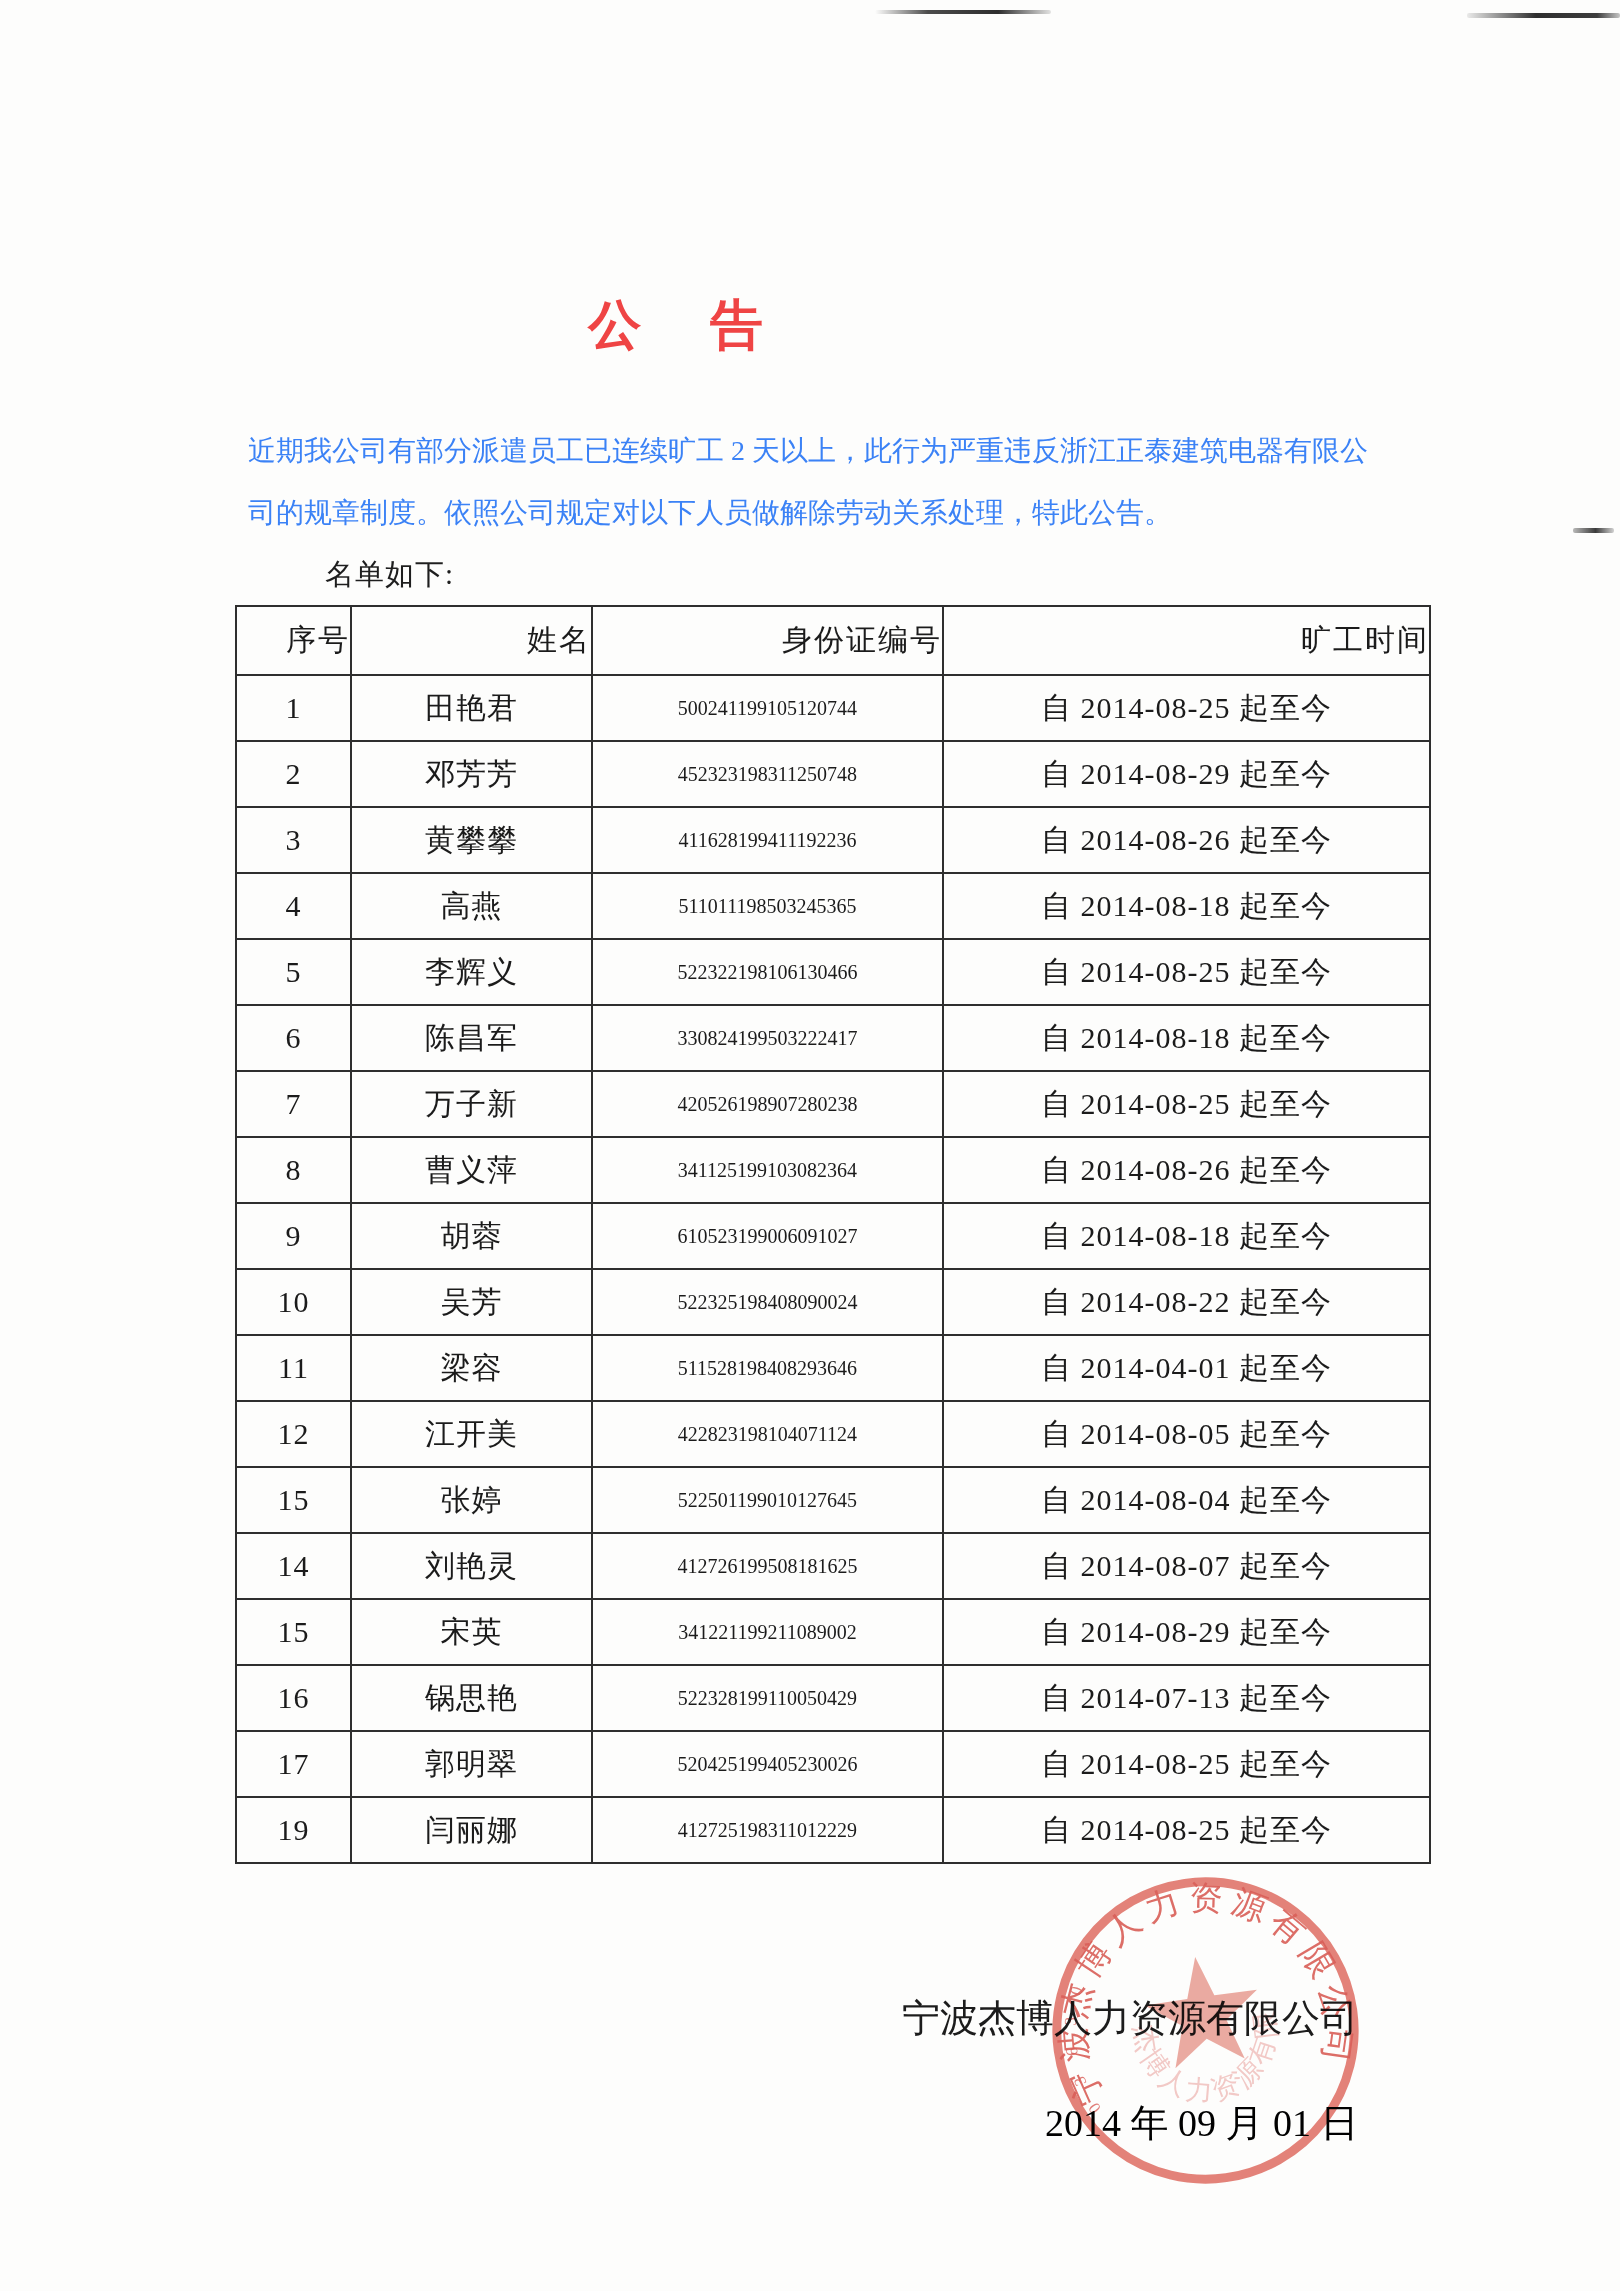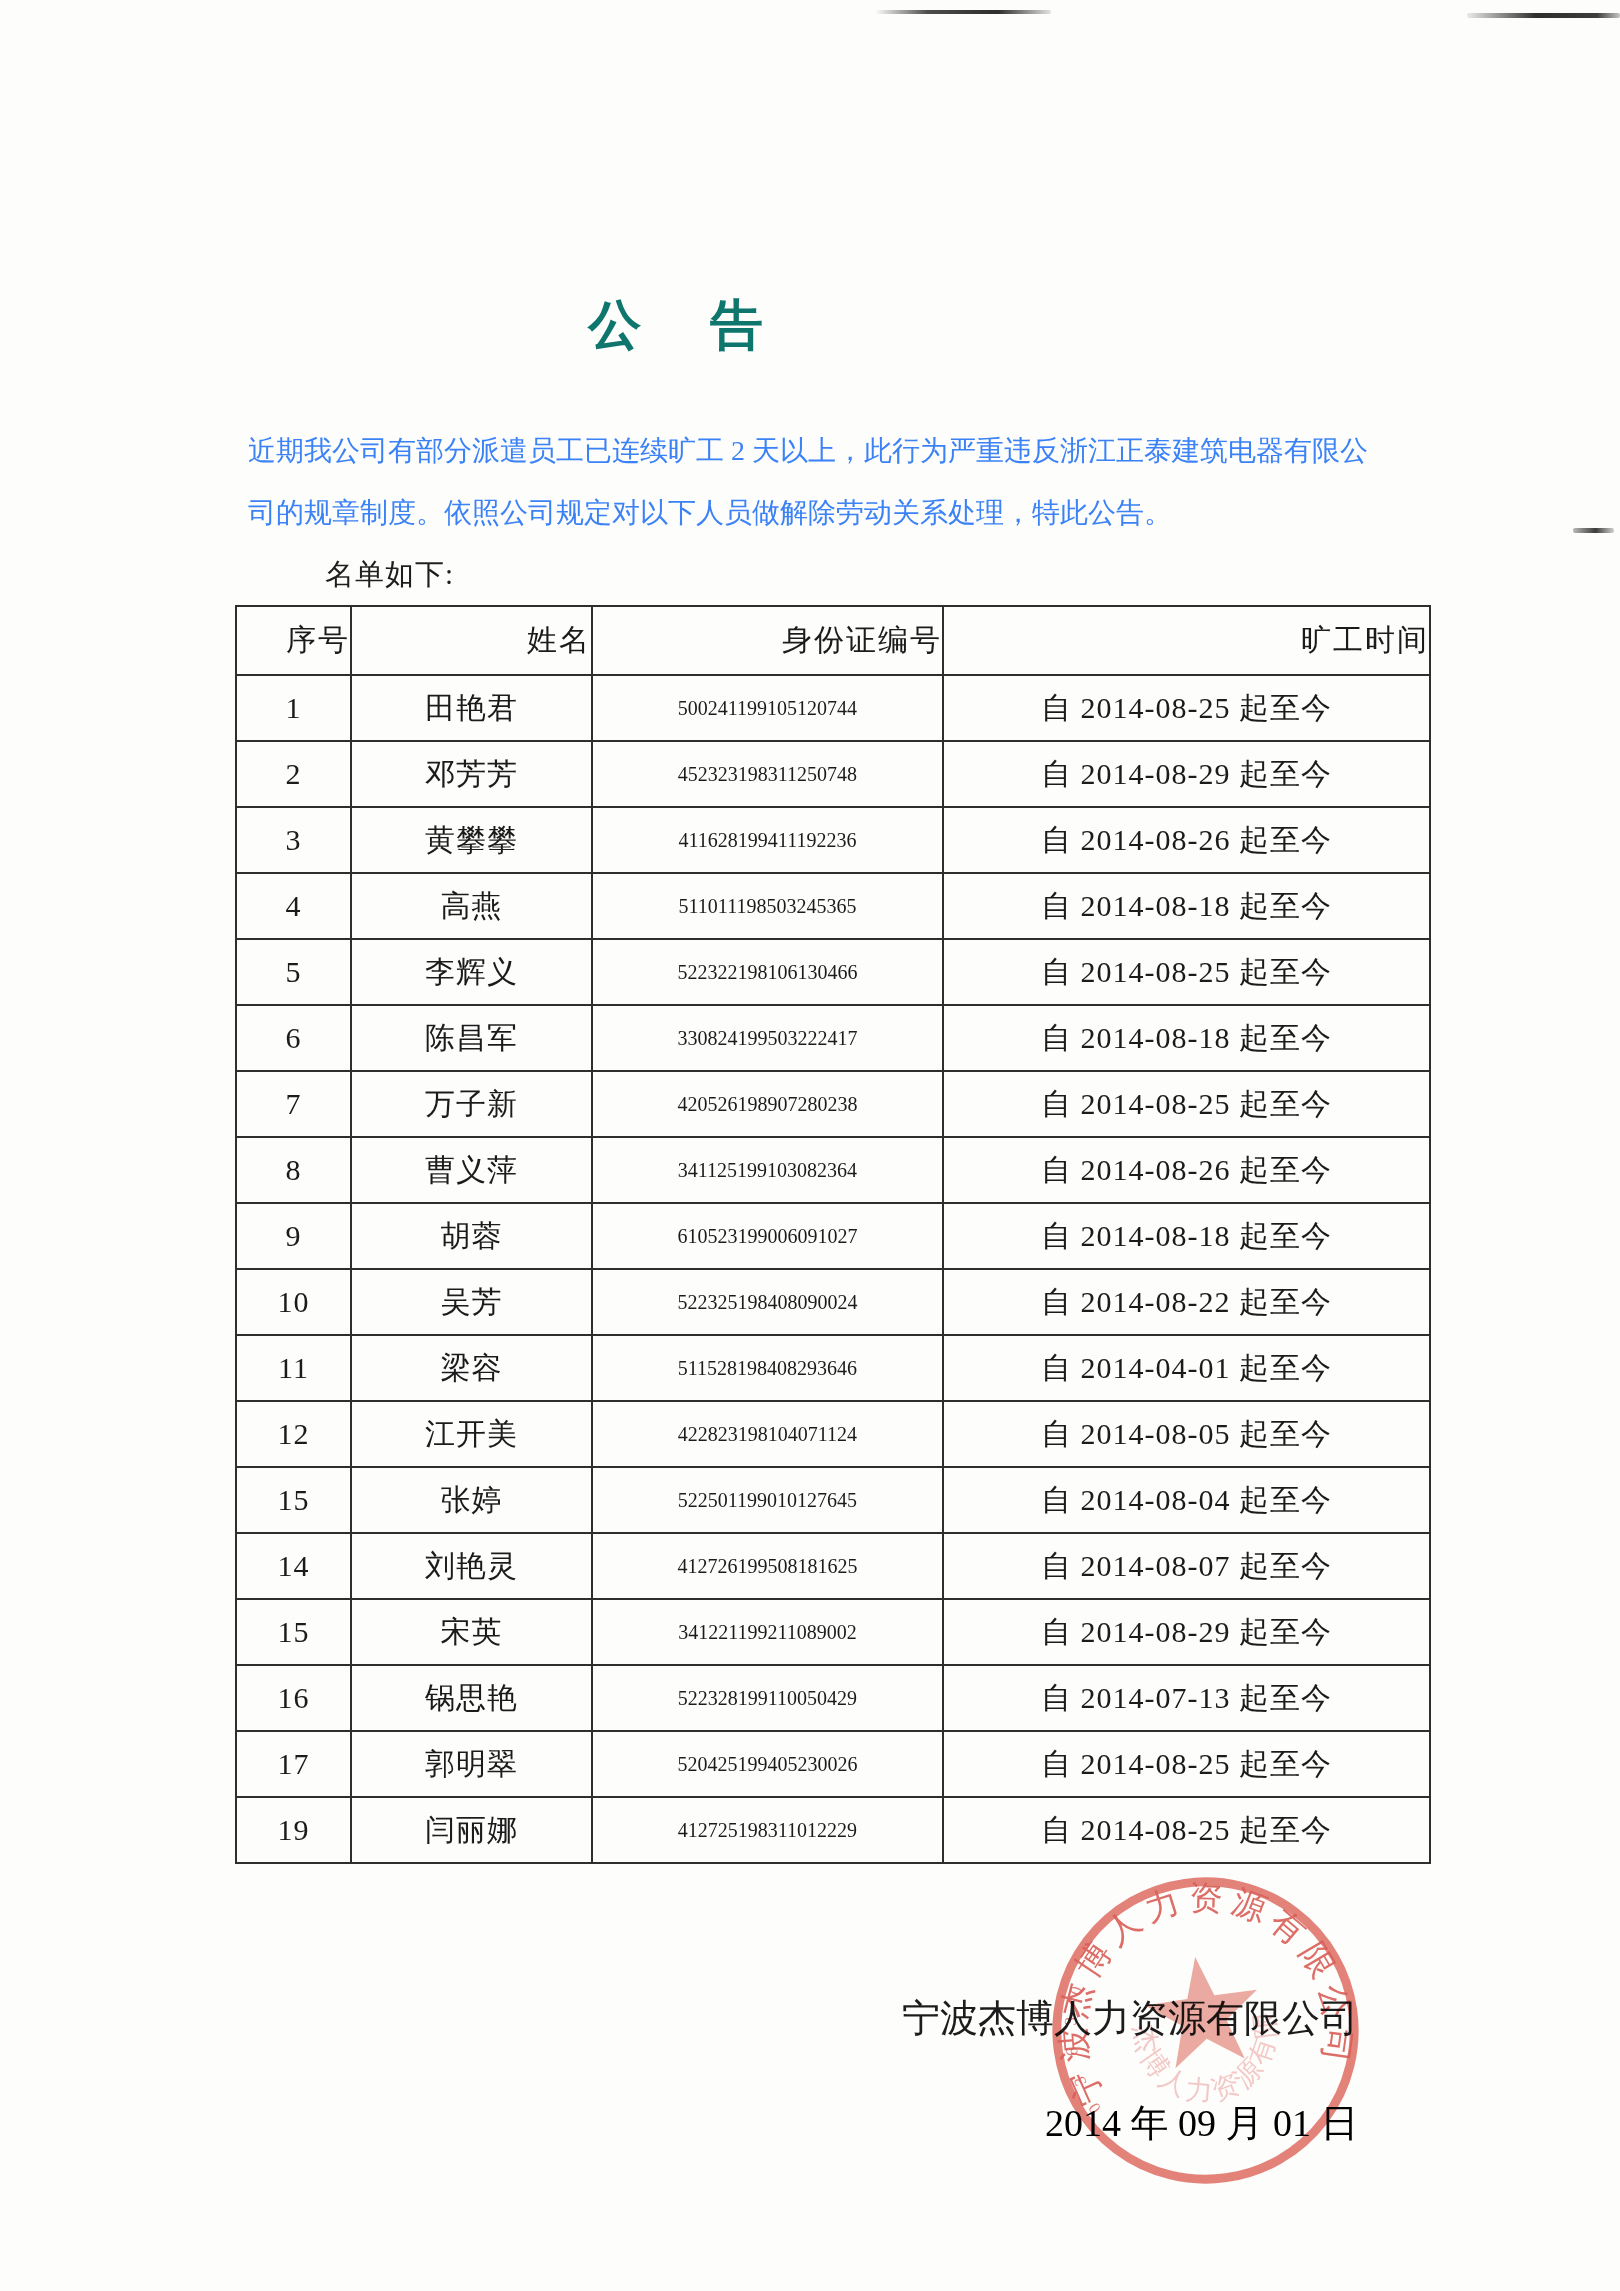--- a/index.html
+++ b/index.html
@@ -17,21 +17,21 @@
     border-radius:2px;}
   .edge-line-2{position:absolute;left:1467px;top:12.7px;width:153px;height:4.9px;
     background:linear-gradient(90deg,rgba(70,70,70,.1),rgba(35,35,35,.95) 45%,rgba(40,40,40,.9) 85%,rgba(70,70,70,.3));
     border-radius:2px;}
   .edge-dash{position:absolute;left:1573px;top:528px;width:41px;height:4.9px;
     background:linear-gradient(90deg,rgba(60,60,60,.35),rgba(25,25,25,.85) 55%,rgba(80,80,80,.25));
     filter:blur(0.4px);border-radius:2px;}
 
   .doc-title{
     position:absolute;left:0;top:296px;width:1359px;text-align:center;
-    font-size:53px;font-weight:bold;letter-spacing:7.8px;color:#0f766e;line-height:59px;
+    font-size:53px;font-weight:bold;letter-spacing:7.8px;color:#ef4444;line-height:59px;
   }
   .para{
     position:absolute;left:248px;top:420px;width:1176px;
     font-size:28px;line-height:62px;color:#3b82f6;letter-spacing:0px;white-space:nowrap;
   }
   .para .line{display:block;}
   .list-intro{
     position:absolute;left:313px;top:555px;font-size:29px;color:#1e1e1e;letter-spacing:1px;margin-left:12px;
   }
 

